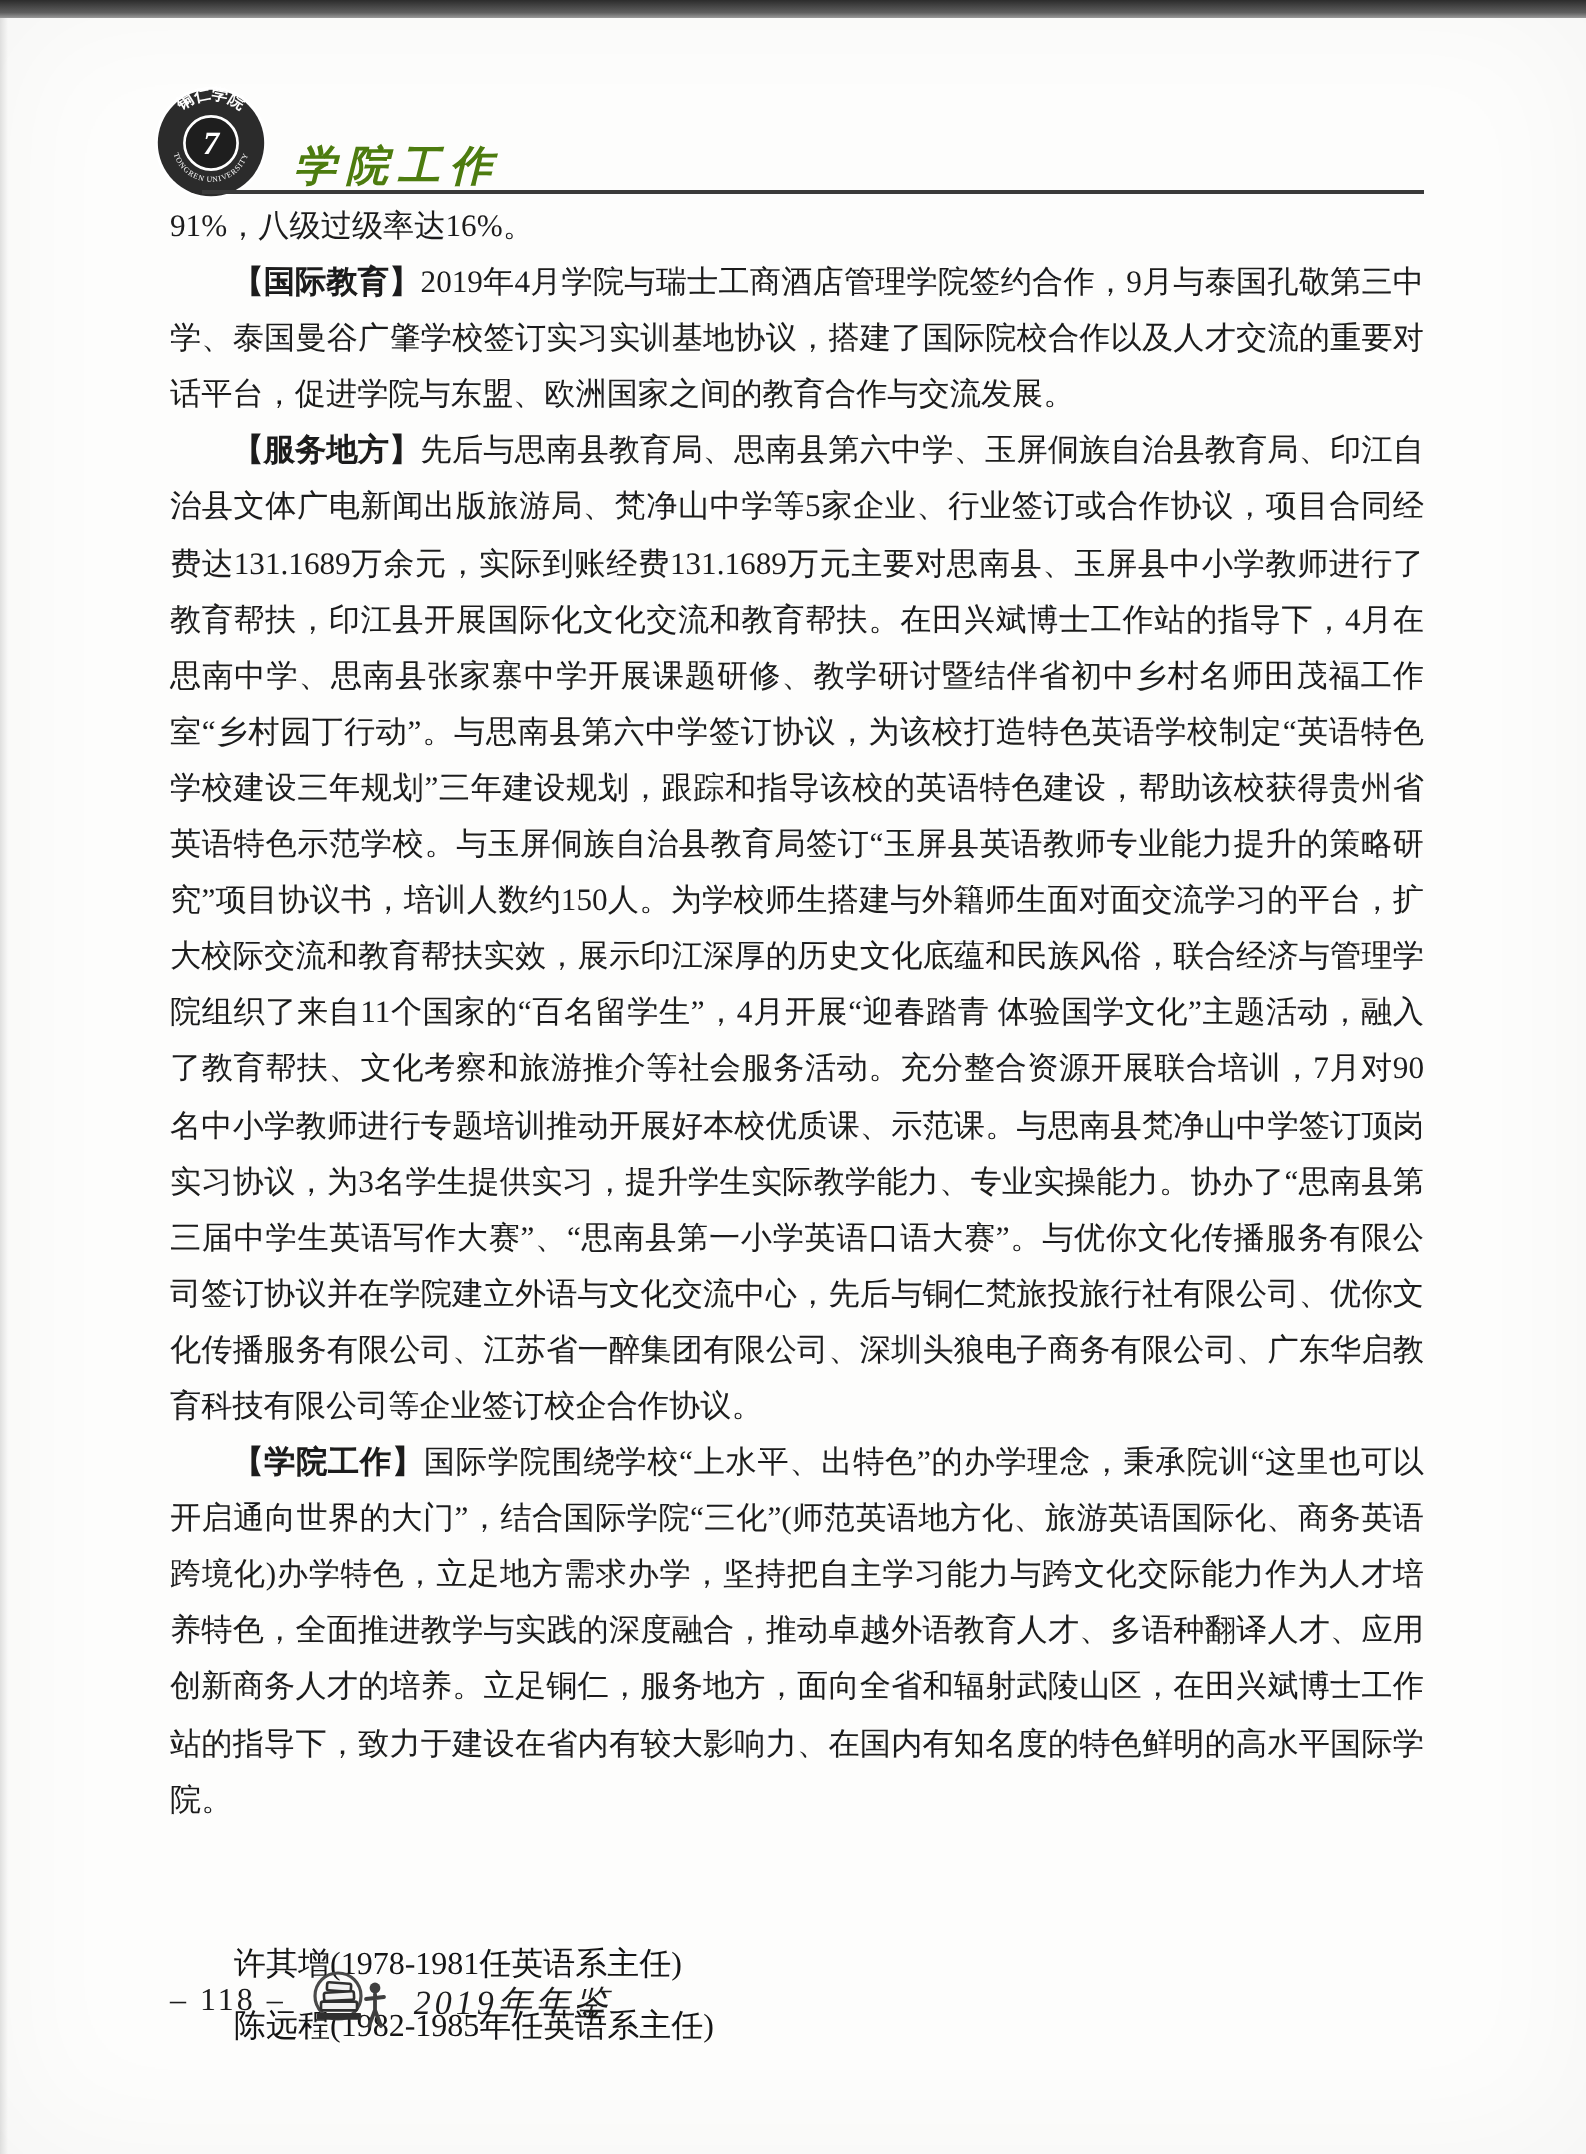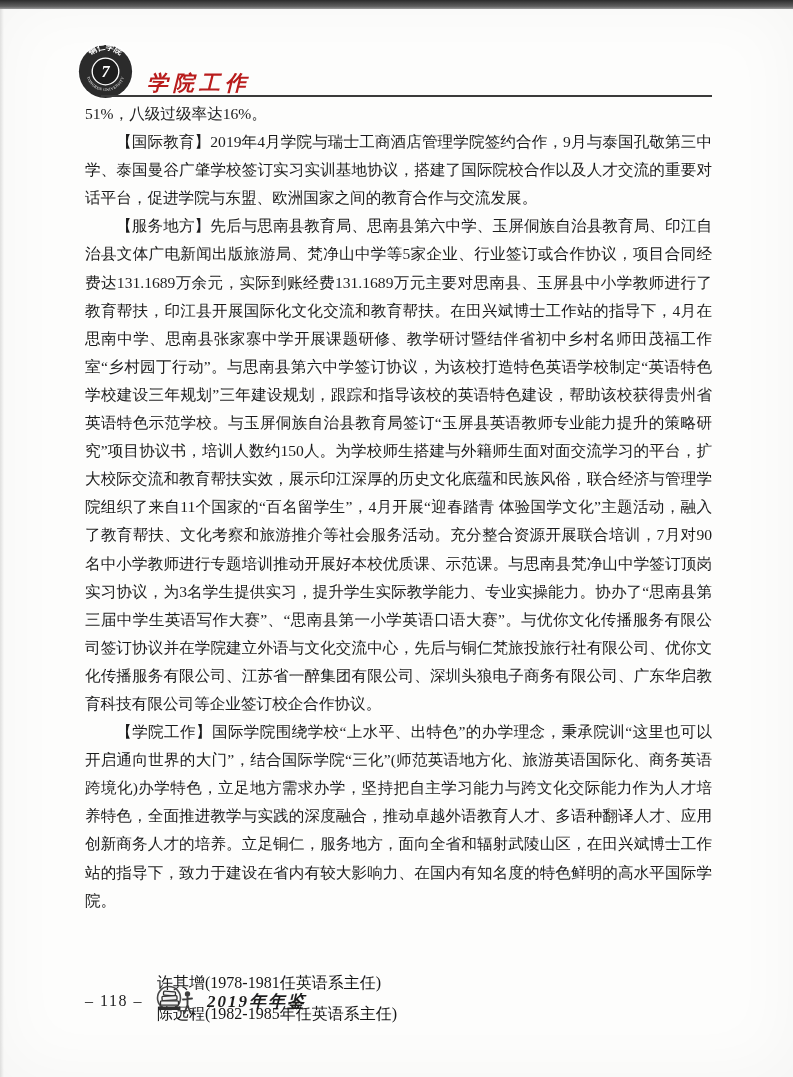--- a/index.html
+++ b/index.html
@@ -19,59 +19,59 @@
   }
   .scan-edge {
     position:absolute; top:9px; left:0; width:4px; height:100%;
     background:linear-gradient(90deg,rgba(0,0,0,0.10),rgba(0,0,0,0));
   }
   
   .seal { position:absolute; left:77px; top:43px; width:57px; height:57px; }
   .masthead-title {
     position:absolute; left:147px; top:69px;
     font-size:21px; font-style:italic; font-weight:bold;
-    letter-spacing:5px; color:#b91c1c;
+    letter-spacing:5px; color:#4d7c0f;
   }
   .masthead-rule {
     position:absolute; left:101px; top:95px; width:611px; height:2px;
     background:#3a3a3a;
   }
   
   .body-col {
     position:absolute; left:85px; top:100px; width:627px; color:#1c1c1c;
   }
   .body-col p {
     font-size:15.6px; line-height:28.1px;
     text-align:justify; text-justify:inter-ideograph;
   }
   .indent { text-indent:2em; }
   .para-label {
-    font-weight:normal;
+    font-weight:bold;
     font-family:"Liberation Sans","DejaVu Sans",sans-serif;
   }
   
   .appendix { margin-top:52px; padding-left:2em; color:#151515; }
   .appendix-title {
     font-family:"Liberation Sans","DejaVu Sans",sans-serif;
     font-weight:bold; font-size:16px; line-height:22px;
   }
   .appendix-heading {
     margin-top:27px; font-style:italic; font-weight:bold;
     font-size:16px; line-height:30px; color:#222;
   }
-  .appendix-member { font-size:16px; line-height:31px;margin-left:40px; }
+  .appendix-member { font-size:16px; line-height:31px; }
   
   .footer {
     position:absolute; left:85px; top:984px; height:34px;
     display:flex; align-items:center; gap:11px; color:#1d1d1d;
   }
   .page-number { font-size:16px; letter-spacing:1.5px; }
   .footer-icon svg { display:block; }
   .yearbook-label {
-    font-size:17px; font-weight:bold; font-style:italic; letter-spacing:2px;
+    font-size:17px; font-weight:normal; font-style:italic; letter-spacing:2px;
   }
 </style>
 </head>
 <body>
 
 <div class="page">
 
   <div class="scan-strip"></div>
   <div class="scan-edge"></div>
 
@@ -92,21 +92,21 @@
       <circle cx="30" cy="30" r="14" fill="#1e1e1e" stroke="#ffffff" stroke-width="1.4"></circle>
       <text x="30" y="36" font-size="17" font-weight="bold" font-style="italic" fill="#ffffff" text-anchor="middle">7</text>
     </svg>
   </div>
 
   <div class="masthead-title">学院工作</div>
   <div class="masthead-rule"></div>
 
   <div class="body-col">
 
-    <p><span>51%，八级过级率达16%。</span></p>
+    <p><span>91%，八级过级率达16%。</span></p>
 
     <p class="indent"><b class="para-label">【国际教育】</b><span>2019年4月学院与瑞士工商酒店管理学院签约合作，9月与泰国孔敬第三中学、泰国曼谷广肇学校签订实习实训基地协议，搭建了国际院校合作以及人才交流的重要对话平台，促进学院与东盟、欧洲国家之间的教育合作与交流发展。</span></p>
 
     <p class="indent"><b class="para-label">【服务地方】</b><span>先后与思南县教育局、思南县第六中学、玉屏侗族自治县教育局、印江自治县文体广电新闻出版旅游局、梵净山中学等5家企业、行业签订或合作协议，项目合同经费达131.1689万余元，实际到账经费131.1689万元主要对思南县、玉屏县中小学教师进行了教育帮扶，印江县开展国际化文化交流和教育帮扶。在田兴斌博士工作站的指导下，4月在思南中学、思南县张家寨中学开展课题研修、教学研讨暨结伴省初中乡村名师田茂福工作室“乡村园丁行动”。与思南县第六中学签订协议，为该校打造特色英语学校制定“英语特色学校建设三年规划”三年建设规划，跟踪和指导该校的英语特色建设，帮助该校获得贵州省英语特色示范学校。与玉屏侗族自治县教育局签订“玉屏县英语教师专业能力提升的策略研究”项目协议书，培训人数约150人。为学校师生搭建与外籍师生面对面交流学习的平台，扩大校际交流和教育帮扶实效，展示印江深厚的历史文化底蕴和民族风俗，联合经济与管理学院组织了来自11个国家的“百名留学生”，4月开展“迎春踏青 体验国学文化”主题活动，融入了教育帮扶、文化考察和旅游推介等社会服务活动。充分整合资源开展联合培训，7月对90名中小学教师进行专题培训推动开展好本校优质课、示范课。与思南县梵净山中学签订顶岗实习协议，为3名学生提供实习，提升学生实际教学能力、专业实操能力。协办了“思南县第三届中学生英语写作大赛”、“思南县第一小学英语口语大赛”。与优你文化传播服务有限公司签订协议并在学院建立外语与文化交流中心，先后与铜仁梵旅投旅行社有限公司、优你文化传播服务有限公司、江苏省一醉集团有限公司、深圳头狼电子商务有限公司、广东华启教育科技有限公司等企业签订校企合作协议。</span></p>
 
     <p class="indent"><b class="para-label">【学院工作】</b><span>国际学院围绕学校“上水平、出特色”的办学理念，秉承院训“这里也可以开启通向世界的大门”，结合国际学院“三化”(师范英语地方化、旅游英语国际化、商务英语跨境化)办学特色，立足地方需求办学，坚持把自主学习能力与跨文化交际能力作为人才培养特色，全面推进教学与实践的深度融合，推动卓越外语教育人才、多语种翻译人才、应用创新商务人才的培养。立足铜仁，服务地方，面向全省和辐射武陵山区，在田兴斌博士工作站的指导下，致力于建设在省内有较大影响力、在国内有知名度的特色鲜明的高水平国际学院。</span></p>
 
     <div class="appendix">
       <div class="appendix-member">许其增(1978-1981任英语系主任)</div>
       <div class="appendix-member">陈远程(1982-1985年任英语系主任)</div>

